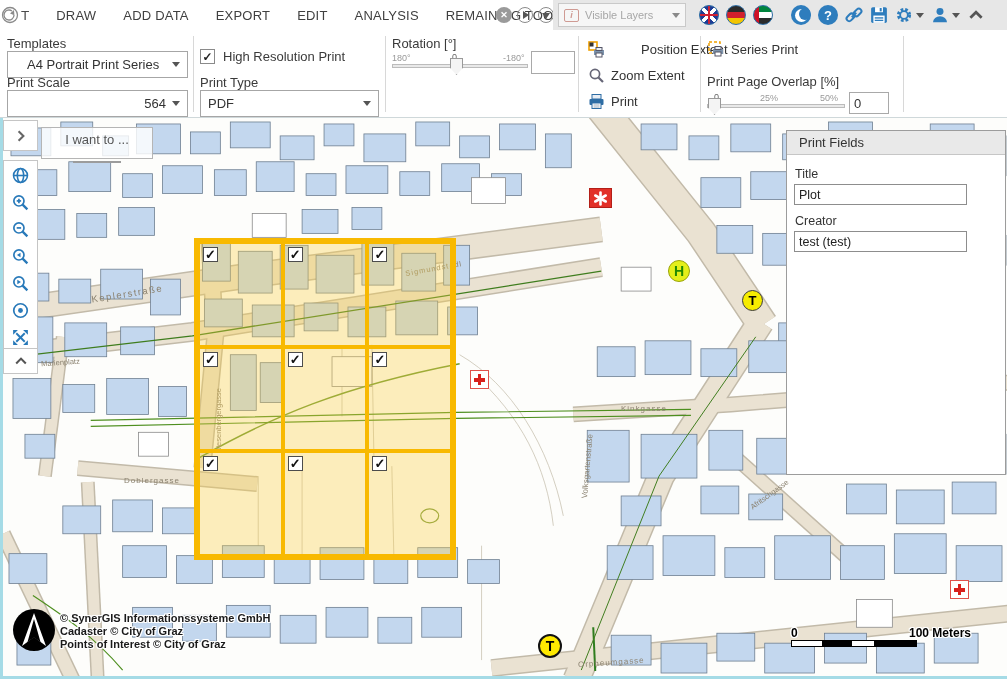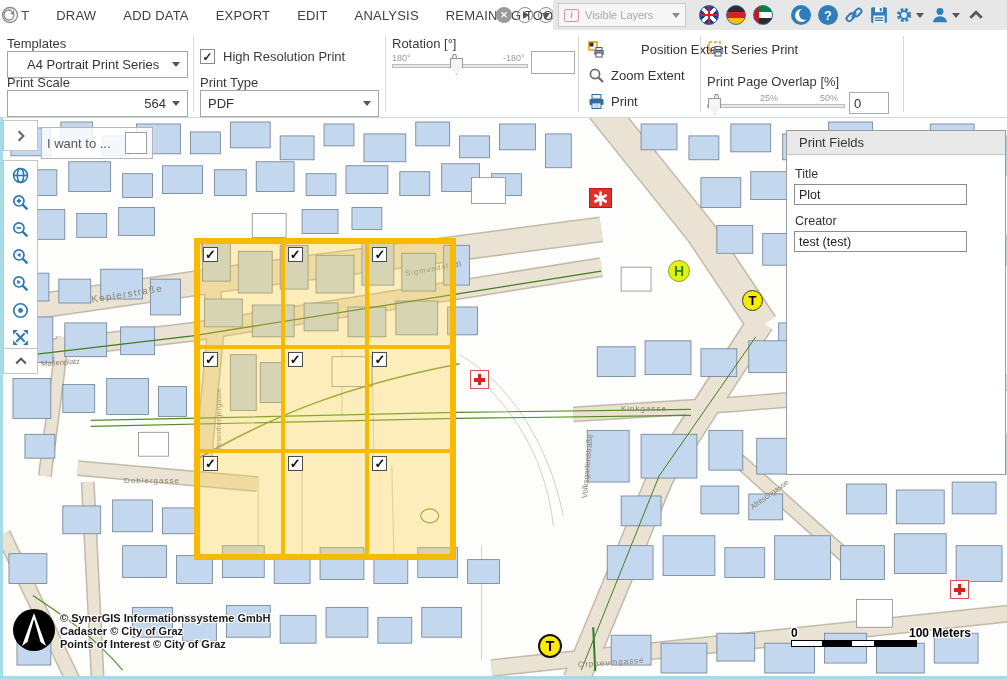--- a/index.html
+++ b/index.html
@@ -79,21 +79,21 @@
   .cross1 { left:467px; top:252px; }
   .cross2 { left:947px; top:462px; }
 
   
   .panel-expander { position:absolute; left:0; top:2px; width:35px; height:31px; background:#fff; border:1px solid #c5c5c5; display:flex; align-items:center; justify-content:center; z-index:10; }
   .tool-strip { position:absolute; left:0; top:42px; width:35px; background:#fff; border:1px solid #c5c5c5; display:flex; flex-direction:column; align-items:center; padding:4px 0; gap:7px; z-index:10; }
   .tool-btn { width:22px; height:20px; display:flex; align-items:center; justify-content:center; cursor:pointer; }
   .collapse-box { position:absolute; left:0; top:230px; width:35px; height:26px; background:#fff; border:1px solid #c5c5c5; display:flex; align-items:center; justify-content:center; z-index:10; }
 
   
-  .iwant { position:absolute; left:38px; top:9px; width:112px; height:32px; background:rgba(255,255,255,0.82); border:1px solid #b5b5b5; display:flex; align-items:center; padding:4px 5px; gap:14px; z-index:10; }
+  .iwant { position:absolute; left:38px; top:9px; width:112px; height:32px; background:rgba(255,255,255,0.82); border:1px solid #b5b5b5; display:flex; align-items:center; padding:4px 5px; gap:14px; z-index:10;flex-direction:column; }
   .iwant-text { font-size:13px; color:#555; white-space:nowrap; }
   .iwant-box { width:48px; height:22px; background:#fff; border:1px solid #9c9c9c; }
 
   
   .pf-panel { position:absolute; left:783px; top:12px; width:220px; height:345px; background:#fff; border:1px solid #9c9c9c; z-index:12; }
   .pf-header { height:24px; background:#e9e9e9; border-bottom:1px solid #c6c6c6; display:flex; align-items:center; padding-left:12px; font-size:13px; color:#333; }
   .pf-body { padding:8px 7px; }
   .pf-label { font-size:12.5px; color:#333; margin:4px 0 3px 1px; }
   .pf-input { width:173px; height:21px; border:1px solid #8d8d8d; font-size:12.5px; color:#222; padding:0 4px; font-family:"Liberation Sans",sans-serif; }
 

